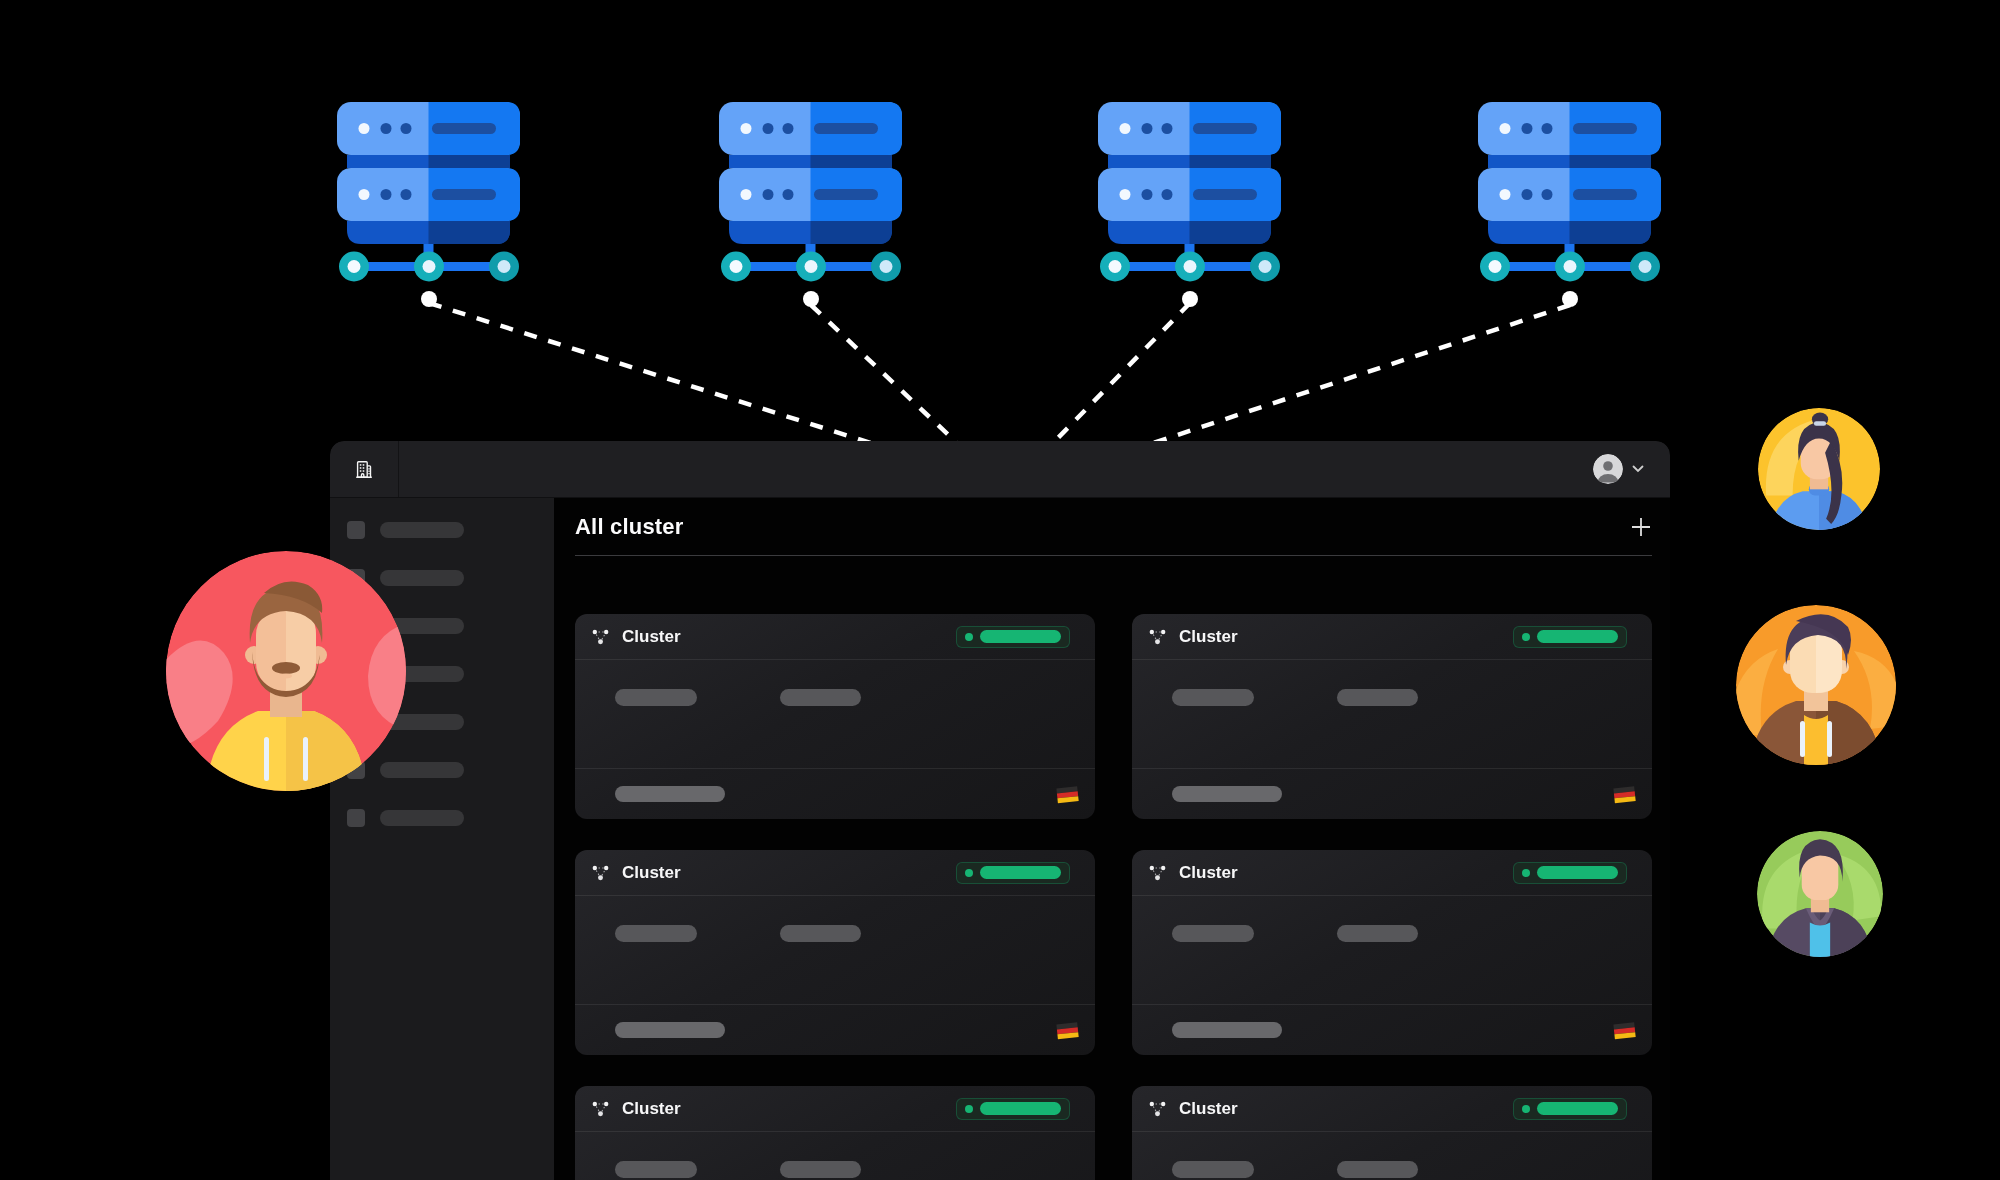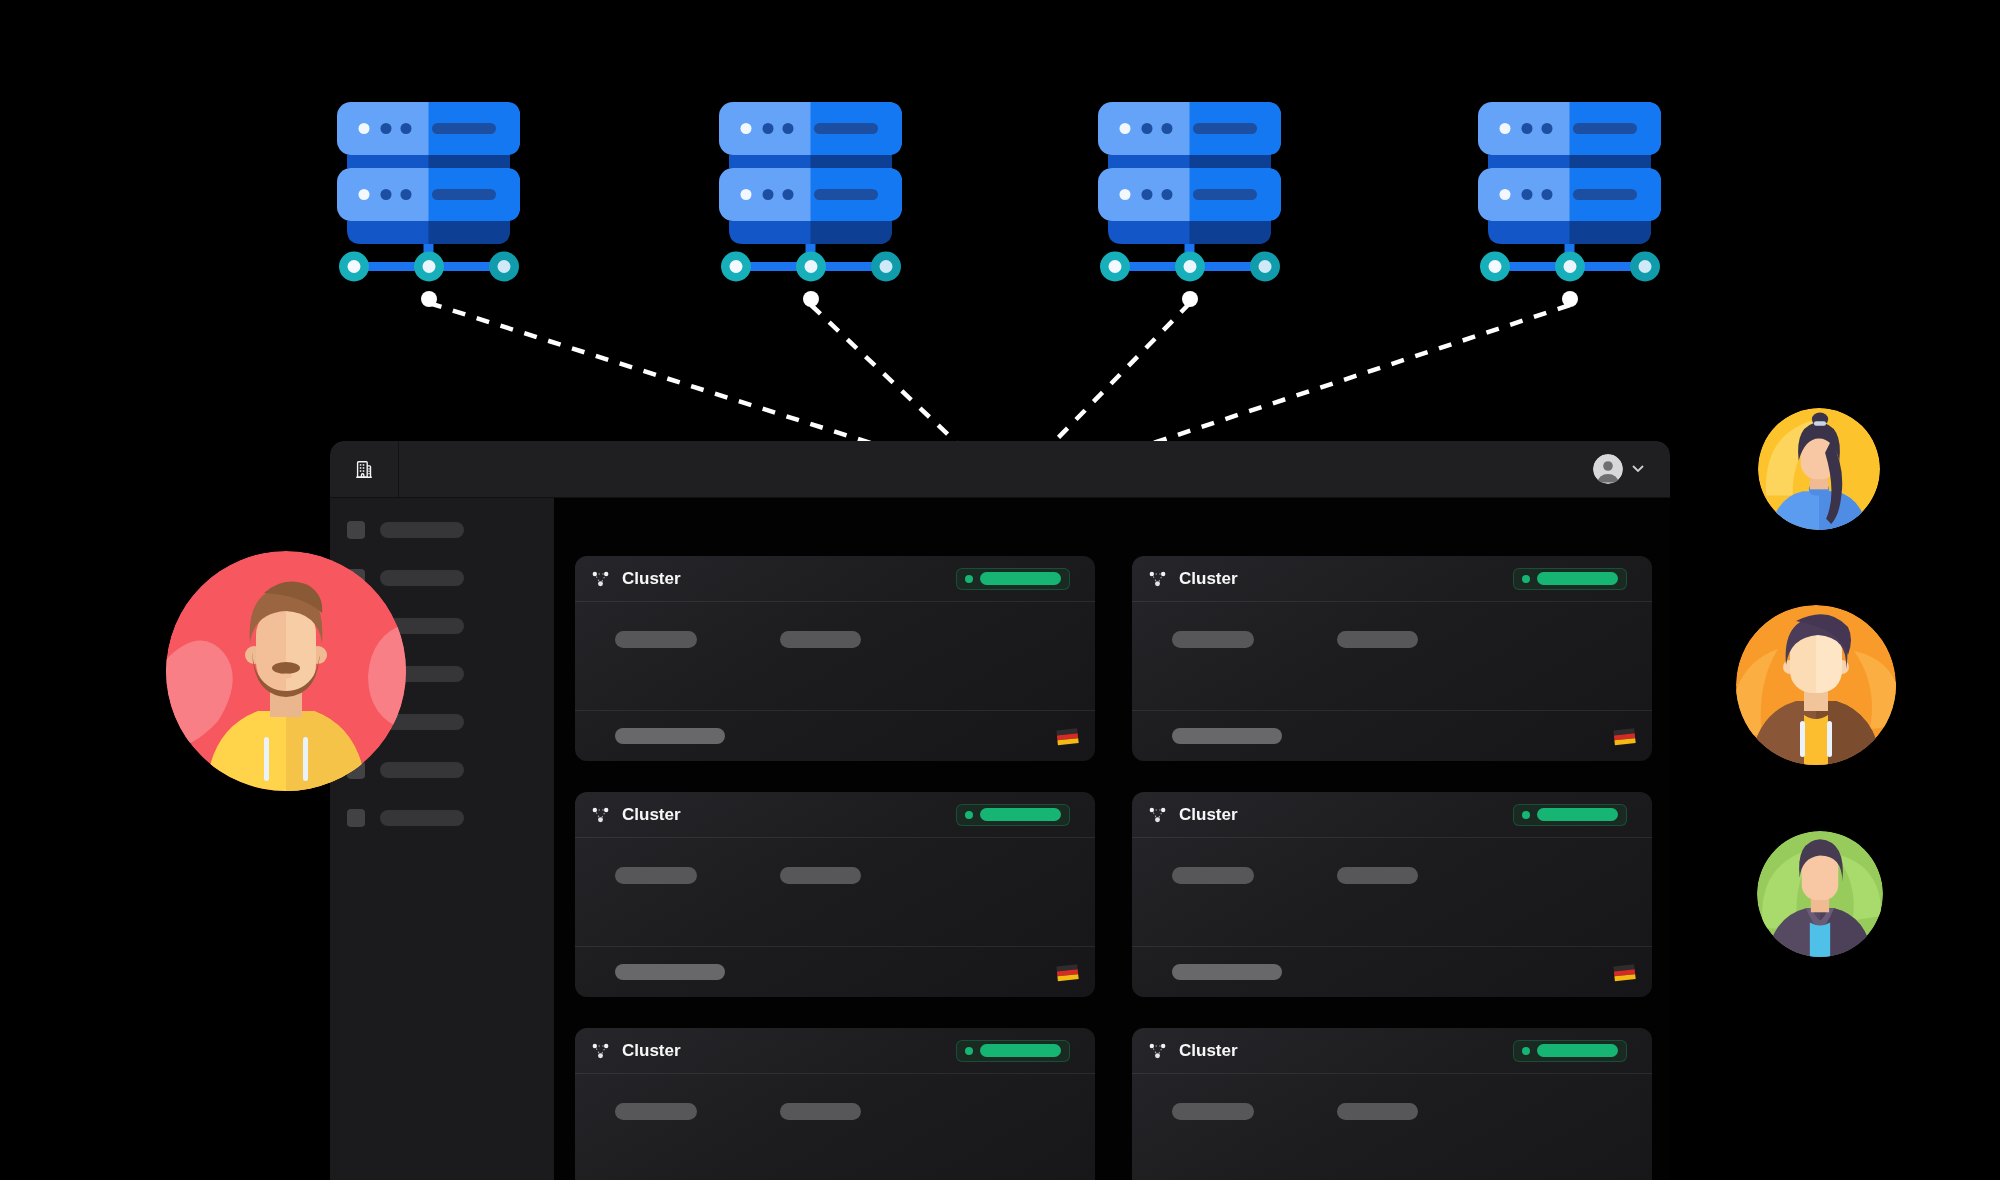--- a/index.html
+++ b/index.html
@@ -188,20 +188,28 @@
             <span class="sq"></span>
             <span class="sbar"></span>
           </div>
         <div class="srow">
             <span class="sq"></span>
             <span class="sbar"></span>
           </div>
       </aside>
 
       <main class="main">
+        <div class="page-head">
+          <h1>All cluster</h1>
+          <button class="add">
+            <svg width="22" height="22" viewBox="0 0 22 22">
+              <path d="M11,2 V20 M2,11 H20" stroke="#DEDEDE" stroke-width="1.8" fill="none"></path>
+            </svg>
+          </button>
+        </div>
 
         <div class="grid">
 
           <article class="card">
             <header class="card-head">
               <svg class="cicon" viewBox="0 0 20 20">
                   <use href="#clu-ic"></use>
                 </svg>
               <span class="ctitle">Cluster</span>
               <span class="badge">

